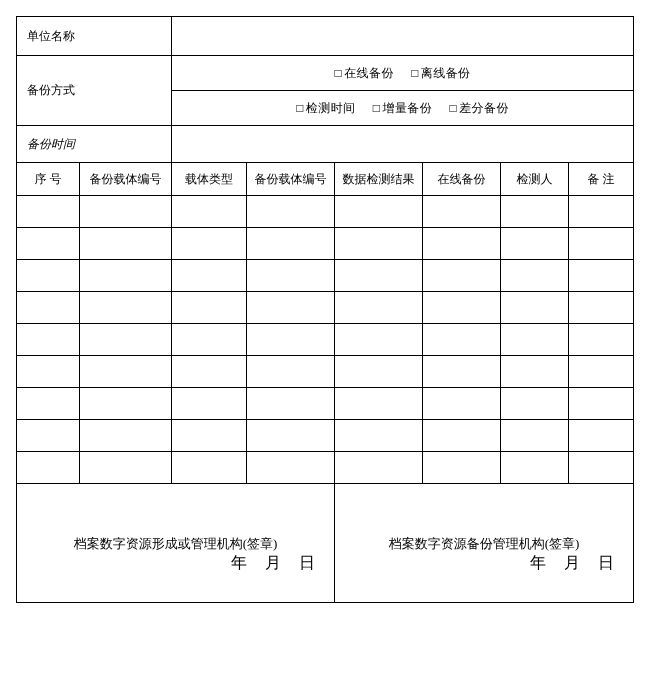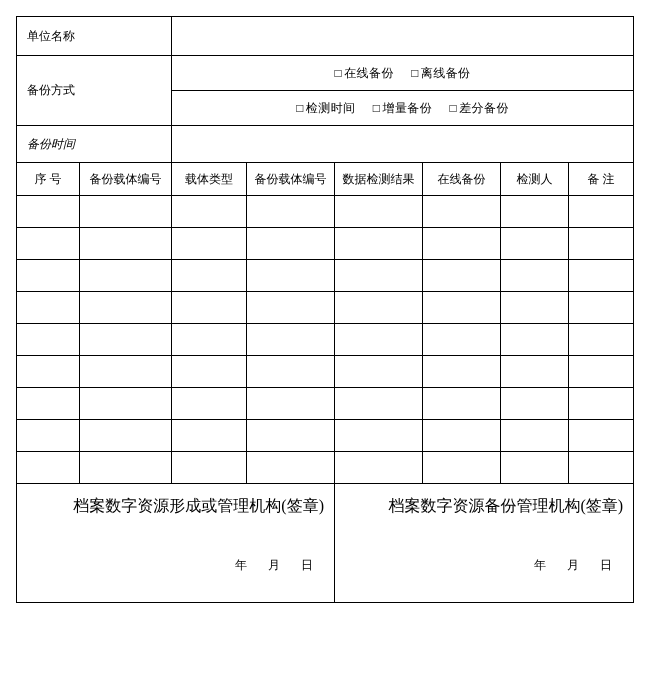--- a/index.html
+++ b/index.html
@@ -67,28 +67,29 @@
     padding: 0 !important;
   }
   .sign-inner {
     position: relative;
     height: 100%;
     width: 100%;
     box-sizing: border-box;
     padding: 12px 10px 10px 10px;
   }
   .sign-label {
-    font-size: 16px;
-    text-align: right;
+    font-size: 13px;
+    text-align: center;
+    margin-top: 39px;
   }
   .sign-date {
     position: absolute;
     bottom: 28px;
     right: 12px;
-    font-size: 12px;
+    font-size: 16px;
     letter-spacing: 0px;
     white-space: nowrap;
   }
   .sign-date span {
     display: inline-block;
     min-width: 30px;
     text-align: center;
   }
   .opts {
     text-align: center;

